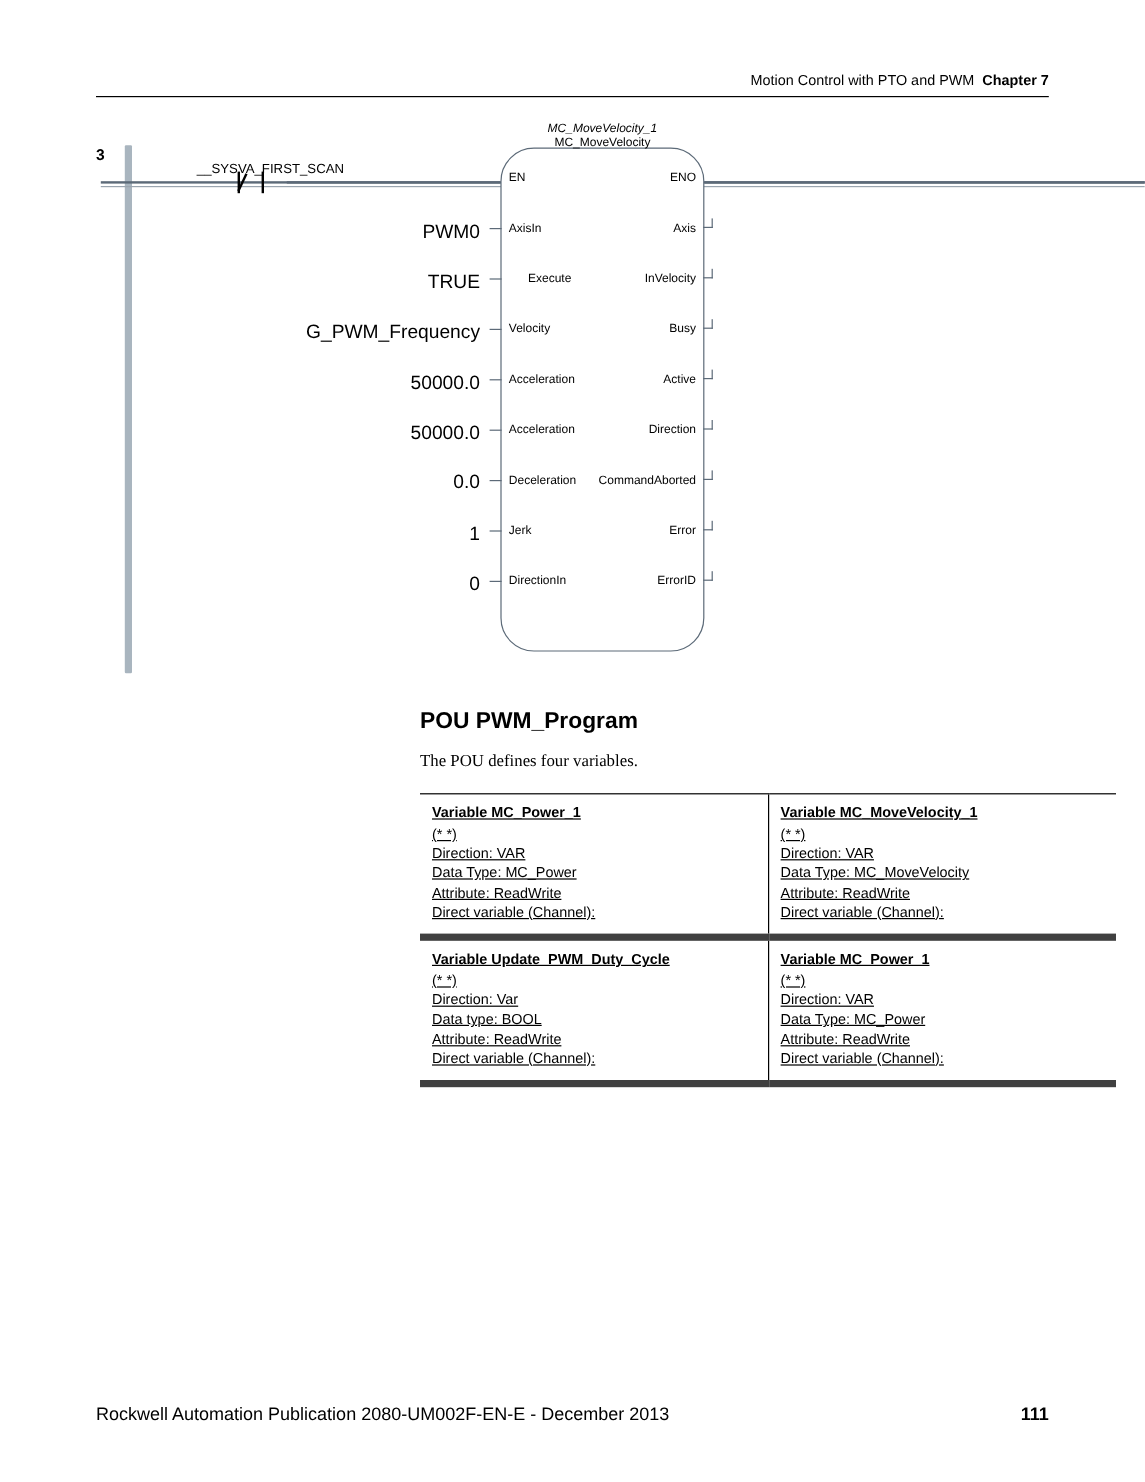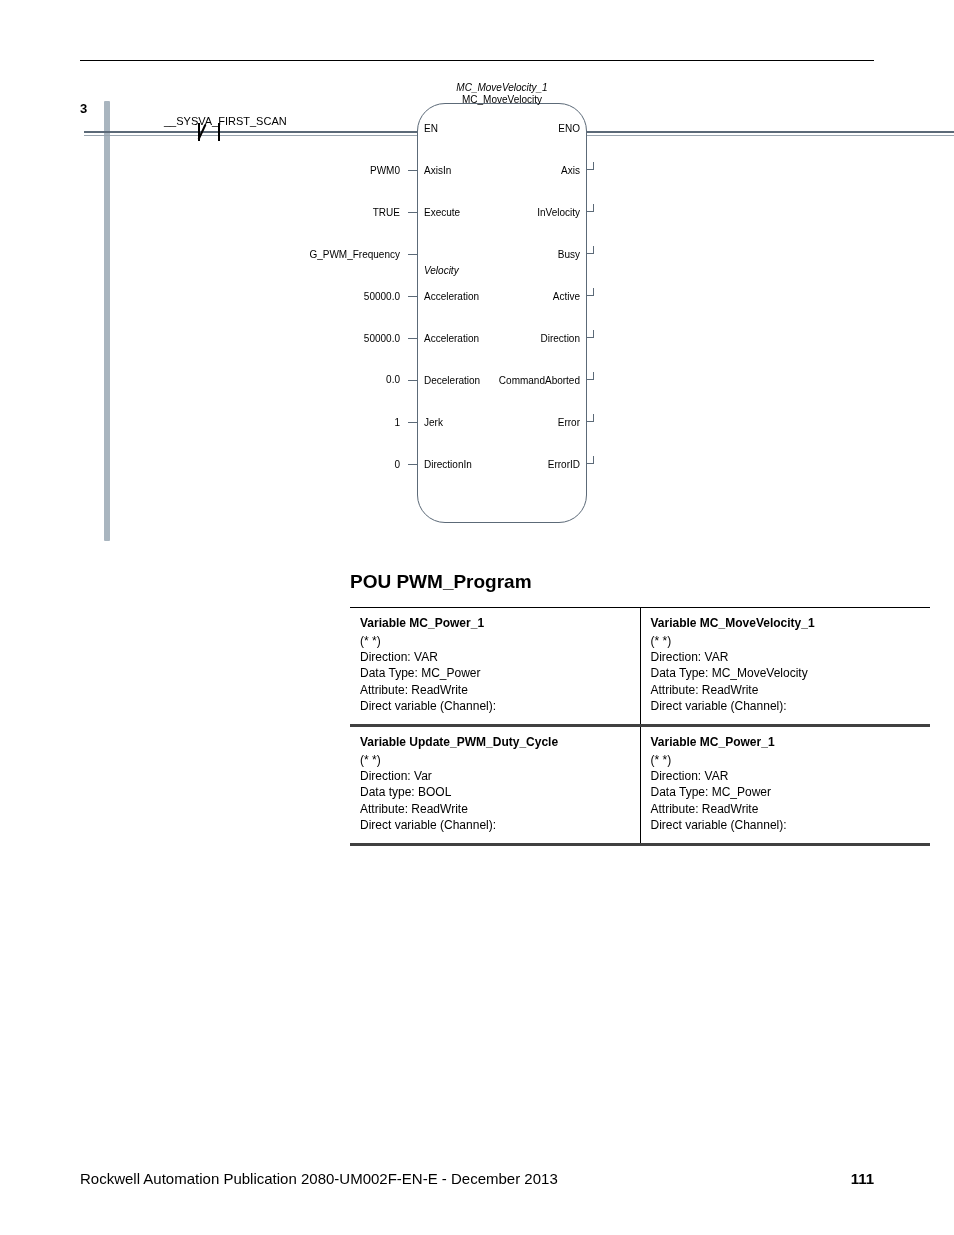--- a/index.html
+++ b/index.html
@@ -52,21 +52,21 @@
     width: 170px; height: 420px;
     border: 1px solid #5c6a78;
     border-radius: 28px;
     background: #fff;
   }
   .fb-title {
     position: absolute; top: -22px; left: 50%; transform: translateX(-50%);
     text-align: center; font-size: 10px; line-height: 1.15;
   }
   .fb-title .inst { font-style: italic; }
-  .pin { position: absolute; font-size: 10px; white-space: nowrap; }
+  .pin { position: absolute; font-size: 16px; white-space: nowrap; }
   .pin.left { right: 100%; margin-right: 4px; text-align: right; }
   .pin-label { position: absolute; font-size: 10px; }
   .pin-label.l { left: 6px; }
   .pin-label.r { right: 6px; text-align: right; }
   .pin-tick { position: absolute; width: 10px; height: 1px; background: #5c6a78; }
   .pin-tick.l { right: 100%; }
   .out-elbow { position:absolute; width:8px; height:8px; border-bottom:1px solid #5c6a78; border-right:1px solid #5c6a78; left:100%; }
 
   .link-en-out { position:absolute; left:463px; top:30px; width:370px; height:2px; background:#5c6a78;}
 
@@ -82,42 +82,47 @@
   }
 
   
   .var-table {
     margin-left: 270px; width: 580px;
     border-collapse: collapse;
     font-size: 12px;
   }
   .var-table td {
     border-top: 1px solid #000;
-    border-bottom: 3px solid #404040;
+    border-bottom: 6px solid #404040;
     padding: 8px 10px 10px 10px;
     vertical-align: top;
     width: 50%;
+    text-decoration: underline;
   }
   .var-table td + td { border-left: 1px solid #000; }
   .var-name { font-weight: 700; margin-bottom: 3px; }
   .var-line { line-height: 1.35; }
 
   
   .footer {
     position: absolute; bottom: 48px; left: 80px; right: 80px;
     display: flex; justify-content: space-between;
     font-size: 15px;
   }
   .footer .pg { font-weight: 700; }
 </style>
 </head>
 <body>
 
 <div class="page-inner">
 
+  <div class="running-head">
+    <span>Motion Control with PTO and PWM</span>
+    <span class="bold">&nbsp;<span>Chapter 7</span></span>
+  </div>
   <hr class="head-rule">
 
   <div class="step-row">
     <div class="step-num">3</div>
     <div class="step-bar"></div>
     <div class="step-body">
 
       <div class="ladder-wrap">
         <div class="rail-top"></div>
         <div class="rail-top-thin"></div>
@@ -134,24 +139,24 @@
         <div class="fb">
           <div class="fb-title">
             <div class="inst">MC_MoveVelocity_1</div>
             <div>MC_MoveVelocity</div>
           </div>
           <div id="fb-pins">
               <div class="pin-label l" style="top: 19px;">EN</div>
               <div class="pin-label l" style="top: 61px;">AxisIn</div>
               <div class="pin left" style="top: 61px; right: calc(100% + 14px);">PWM0</div>
               <div class="pin-tick l" style="top: 66px;"></div>
-              <div class="pin-label l" style="top: 103px;">Execute</div>
+              <div class="pin-label l" style="top: 103px; margin-left: 16px;">Execute</div>
               <div class="pin left" style="top: 103px; right: calc(100% + 14px);">TRUE</div>
               <div class="pin-tick l" style="top: 108px;"></div>
-              <div class="pin-label l" style="top: 161px; font-style: italic;">Velocity</div>
+              <div class="pin-label l" style="top: 145px;">Velocity</div>
               <div class="pin left" style="top: 145px; right: calc(100% + 14px);">G_PWM_Frequency</div>
               <div class="pin-tick l" style="top: 150px;"></div>
               <div class="pin-label l" style="top: 187px;">Acceleration</div>
               <div class="pin left" style="top: 187px; right: calc(100% + 14px);">50000.0</div>
               <div class="pin-tick l" style="top: 192px;"></div>
               <div class="pin-label l" style="top: 229px;">Acceleration</div>
               <div class="pin left" style="top: 229px; right: calc(100% + 14px);">50000.0</div>
               <div class="pin-tick l" style="top: 234px;"></div>
               <div class="pin-label l" style="top: 271px;">Deceleration</div>
               <div class="pin left" style="top: 270px; right: calc(100% + 14px);">0.0</div>
@@ -179,20 +184,21 @@
               <div class="out-elbow" style="top: 310px;"></div>
               <div class="pin-label r" style="top: 355px; text-align: right;">ErrorID</div>
               <div class="out-elbow" style="top: 352px;"></div>
             </div>
         </div>
       </div>
     </div>
   </div>
 
   <h2 class="sect-heading">POU PWM_Program</h2>
+  <p class="sect-intro">The POU defines four variables.</p>
 
   <table class="var-table">
     <tbody>
         <tr>
       <td id="varcell-0">
             <div class="var-name">Variable MC_Power_1</div>
             <div class="var-line">(* *)</div>
             <div class="var-line">Direction: VAR</div>
             <div class="var-line">Data Type: MC_Power</div>
             <div class="var-line">Attribute: ReadWrite</div>

